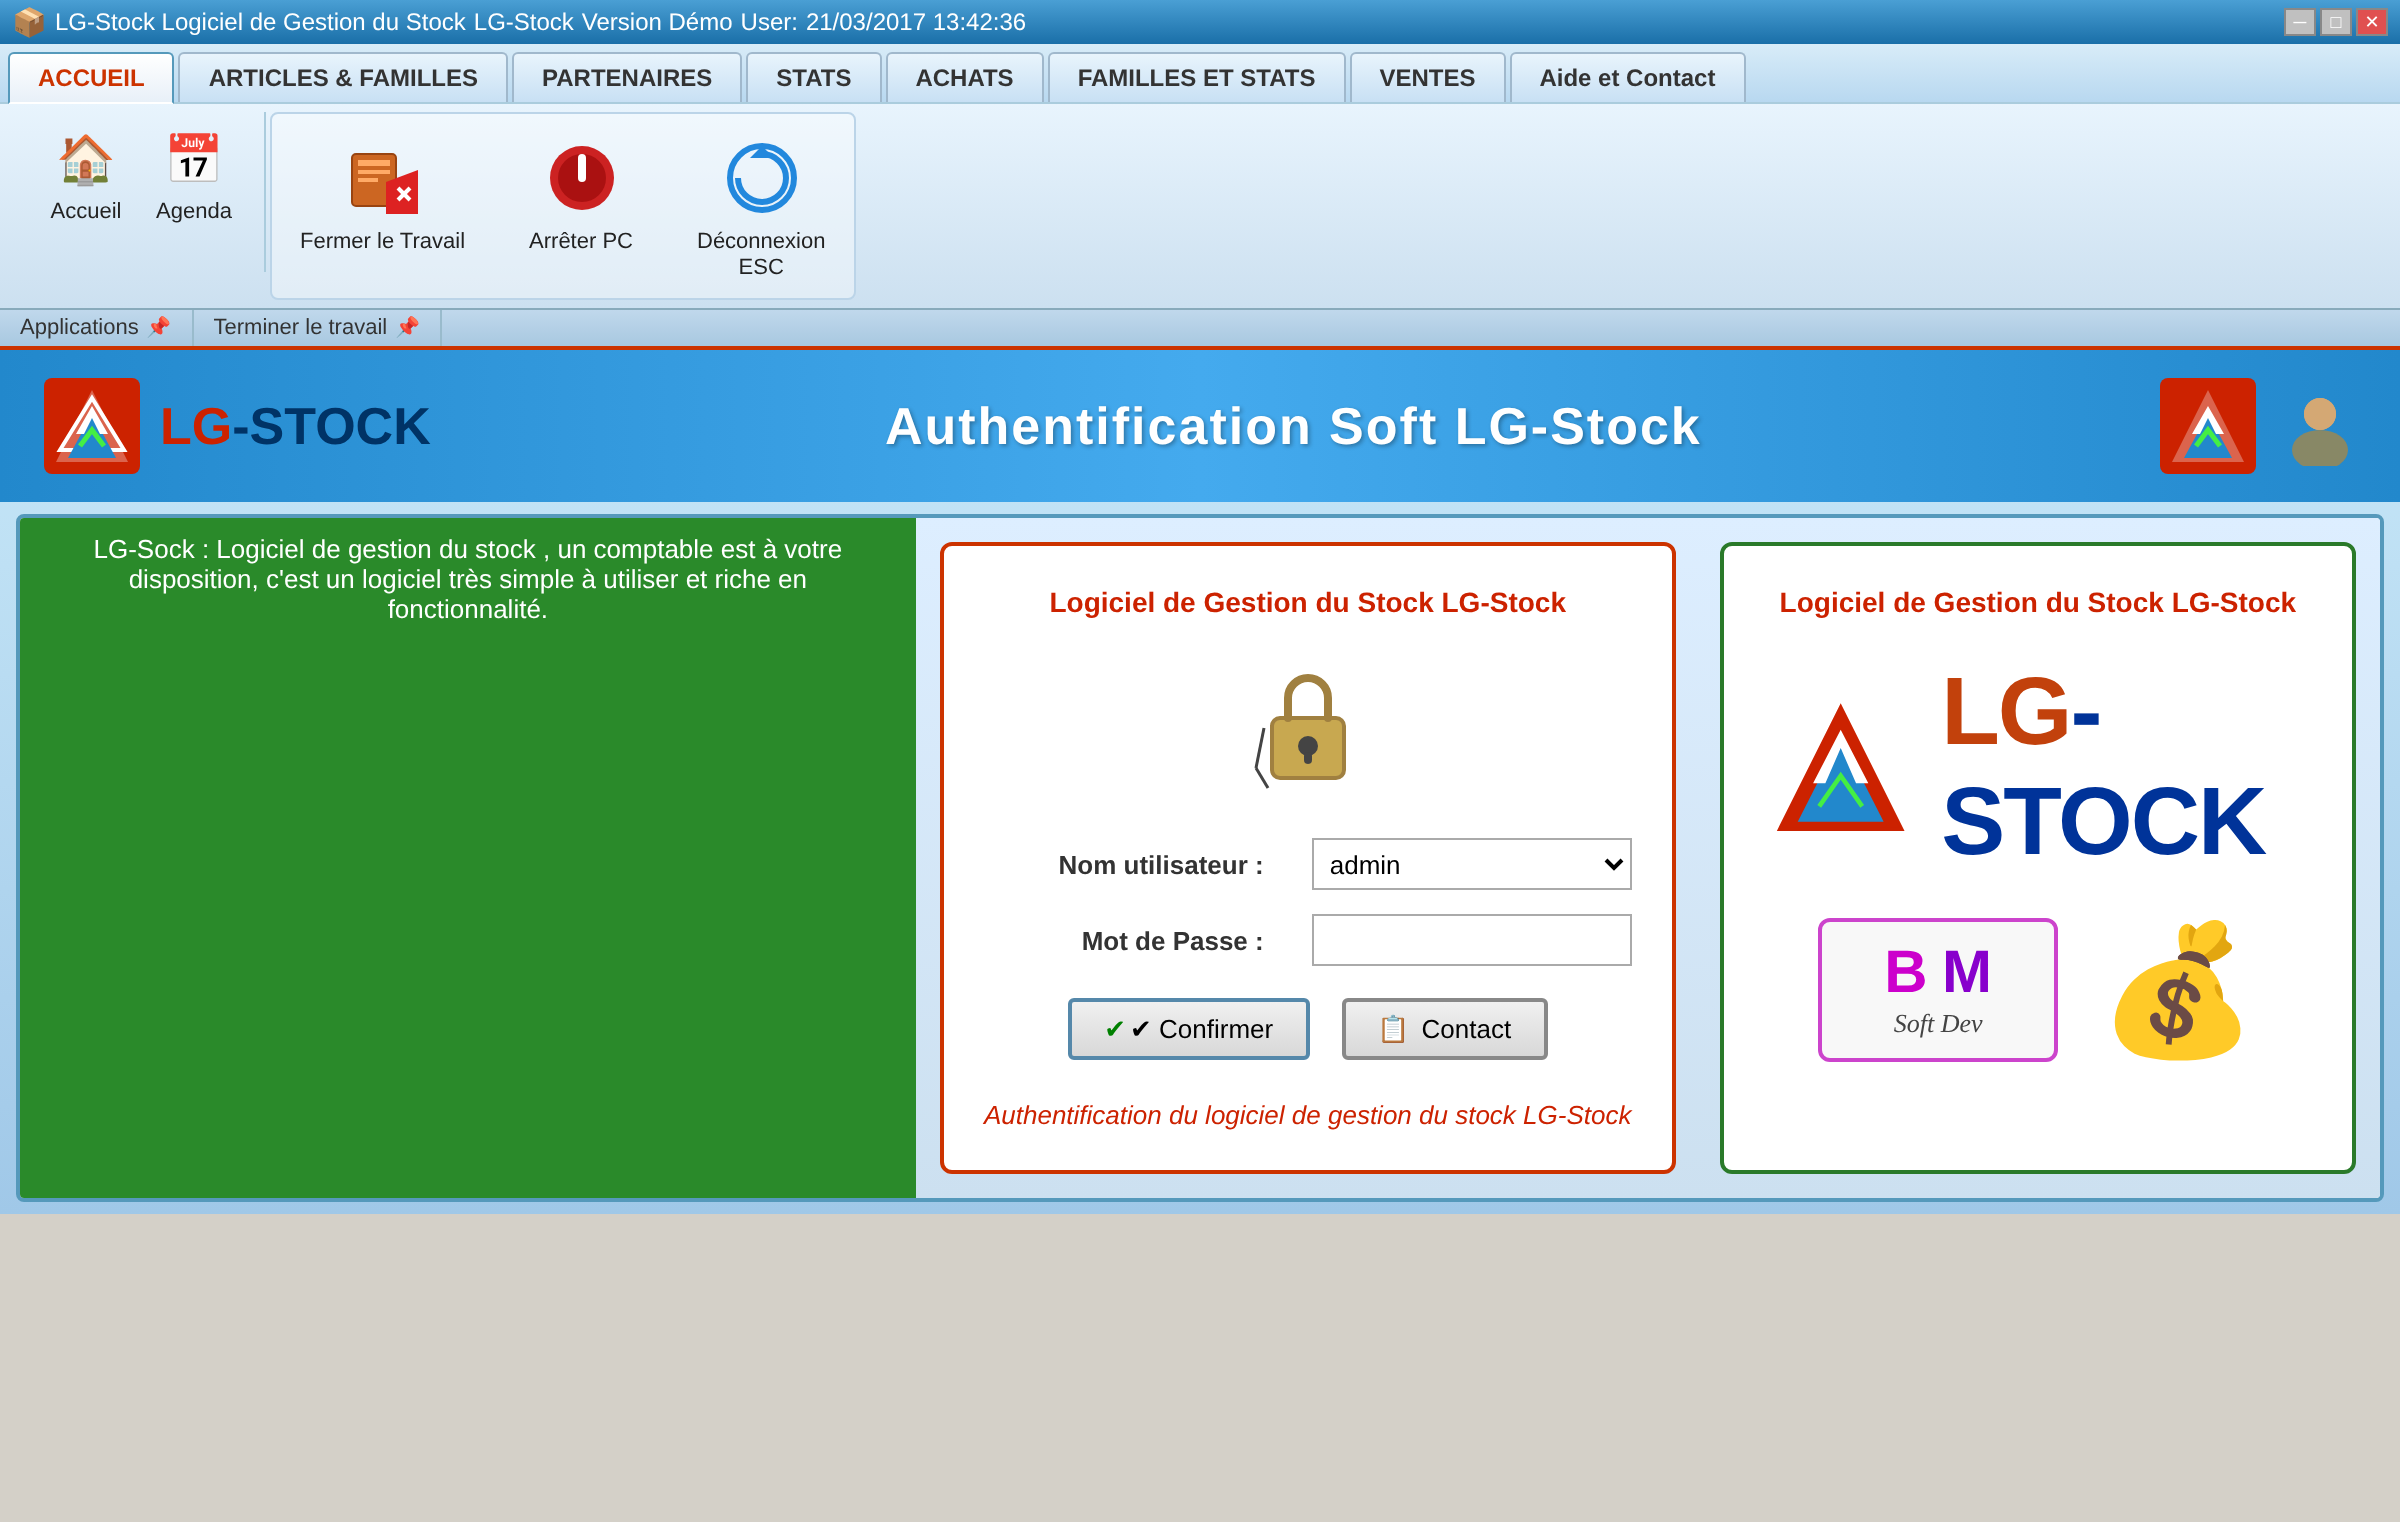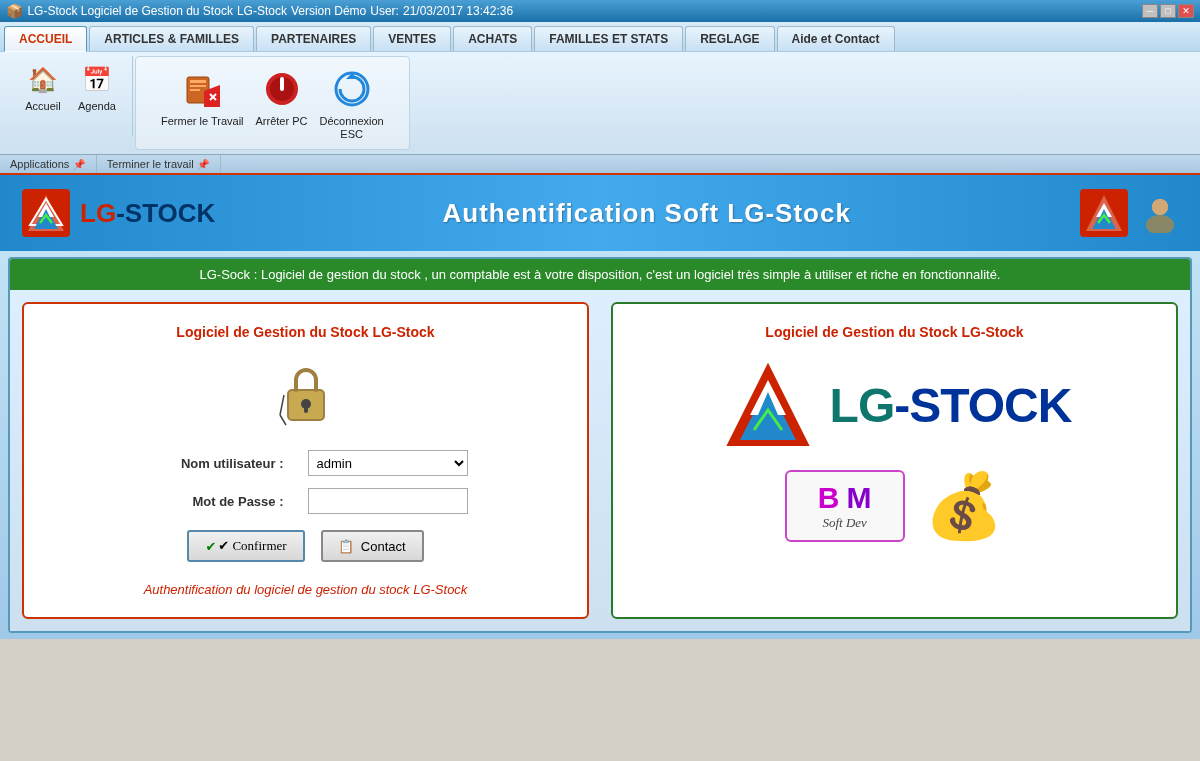--- a/index.html
+++ b/index.html
@@ -119,24 +119,24 @@
     }
 
     
     .ribbon-btn-large .ribbon-btn-icon { width: 48px; height: 48px; font-size: 32px; }
 
     
     .ribbon-group-box {
       border: 1px solid #bbd4e8;
       background: rgba(255,255,255,0.4);
       border-radius: 4px;
-      padding: 4px 19px;
+      padding: 4px 8px;
       display: flex;
       align-items: flex-start;
-      gap: 0;
+      gap: 20px;
       min-height: 75px;
     }
 
     
     .ribbon-bottom {
       display: flex;
       background: linear-gradient(to bottom, #c0d8ec, #a8c8e0);
       border-top: 1px solid #88aabb;
     }
     .ribbon-bottom-item {
@@ -409,24 +409,24 @@
     <div class="title-bar-btn close">✕</div>
   </div>
 </div>
 
 <div class="ribbon-wrapper">
 
   <div class="tab-bar">
     <div class="tab-item active">ACCUEIL</div>
     <div class="tab-item">ARTICLES &amp; FAMILLES</div>
     <div class="tab-item">PARTENAIRES</div>
-    <div class="tab-item">VENTES</div>
+    <div class="tab-item">STATS</div>
     <div class="tab-item">ACHATS</div>
     <div class="tab-item">FAMILLES ET STATS</div>
-    <div class="tab-item">REGLAGE</div>
+    <div class="tab-item">VENTES</div>
     <div class="tab-item">Aide et Contact</div>
   </div>
 
   <div class="ribbon-content">
 
     <div class="ribbon-group">
       <div class="ribbon-group-buttons">
         <div class="ribbon-btn">
           <div class="ribbon-btn-icon">🏠</div>
           <div class="ribbon-btn-label">Accueil</div>
@@ -516,21 +516,21 @@
         <polyline points="20,36 26,28 32,36" fill="none" stroke="#44ee44" stroke-width="2.5"></polyline>
       </svg>
       <svg width="40" height="40" viewBox="0 0 40 40">
         <circle cx="20" cy="14" r="8" fill="#d4a874"></circle>
         <ellipse cx="20" cy="32" rx="14" ry="10" fill="#888866"></ellipse>
         <circle cx="20" cy="14" r="8" fill="#d4a874"></circle>
       </svg>
     </div>
   </div>
 
-  <div class="main-frame" style="display:flex; flex-direction:column; margin:6px 8px; border:2px solid #5599bb; border-radius:4px; background:white; overflow:hidden; flex:1;">
+  <div class="main-frame" style="display:flex; margin:6px 8px; border:2px solid #5599bb; border-radius:4px; background:white; overflow:hidden; flex:1;">
 
     <div class="info-banner">LG-Sock : Logiciel de gestion du stock , un comptable est à votre disposition,  c'est  un logiciel très simple à utiliser et riche en fonctionnalité.</div>
 
     <div class="content-area" style="display:flex; padding:12px; background:linear-gradient(to bottom, #ddeeff, #cce0f0); flex:1; gap:12px;">
 
       <div class="left-panel">
         <div class="panel-title">Logiciel de Gestion du Stock   LG-Stock</div>
 
         <div class="lock-icon-container">
           <svg width="60" height="70" viewBox="0 0 60 70">
@@ -552,21 +552,21 @@
           </div>
           <div class="form-row">
             <label class="form-label">Mot de Passe :</label>
             <input type="password" class="form-input" value="" style="">
           </div>
         </div>
 
         <div class="form-buttons">
           <button class="action-btn confirm">
             <span style="color:green;">✔</span>
-            <span style="margin-left:-4px;font-family:Liberation Serif, serif;">✔ Confirmer</span>
+            <span style="margin-left:-4px;">✔ Confirmer</span>
           </button>
           <button class="action-btn cancel">
             <span>📋</span>
             <span>Contact</span>
           </button>
         </div>
 
         <div class="auth-footer">Authentification du logiciel de gestion du stock  LG-Stock</div>
       </div>
 
@@ -575,21 +575,21 @@
 
         <div class="lg-stock-logo-large">
           <svg width="100" height="90" viewBox="0 0 100 90">
             <polygon points="50,5 90,85 10,85" fill="#cc2200"></polygon>
             <polygon points="50,5 90,85 10,85" fill="none" stroke="#cc2200" stroke-width="2"></polygon>
             <polygon points="22,80 50,25 78,80" fill="#2288cc"></polygon>
             <polygon points="32,55 50,20 68,55 60,55 50,32 40,55" fill="white"></polygon>
             <polyline points="36,70 50,50 64,70" fill="none" stroke="#44ee44" stroke-width="3"></polyline>
           </svg>
           <span class="lg-logo-text">
-            <span style="color:#0f766e;">LG</span><span style="color:#003399;">-</span><span style="color:#003399;">STOCK</span>
+            <span style="color:#c2410c;">LG</span><span style="color:#003399;">-</span><span style="color:#003399;">STOCK</span>
           </span>
         </div>
 
         <div class="bottom-logos">
 
           <div class="bm-soft-badge">
             <div class="bm-text">
               <span style="font-size:30px; color:#cc00cc; font-weight:900; font-family:'Arial Black',sans-serif;">B</span>
               <span style="font-size:30px; color:#8800cc; font-weight:900; font-family:'Arial Black',sans-serif;">M</span>
             </div>

